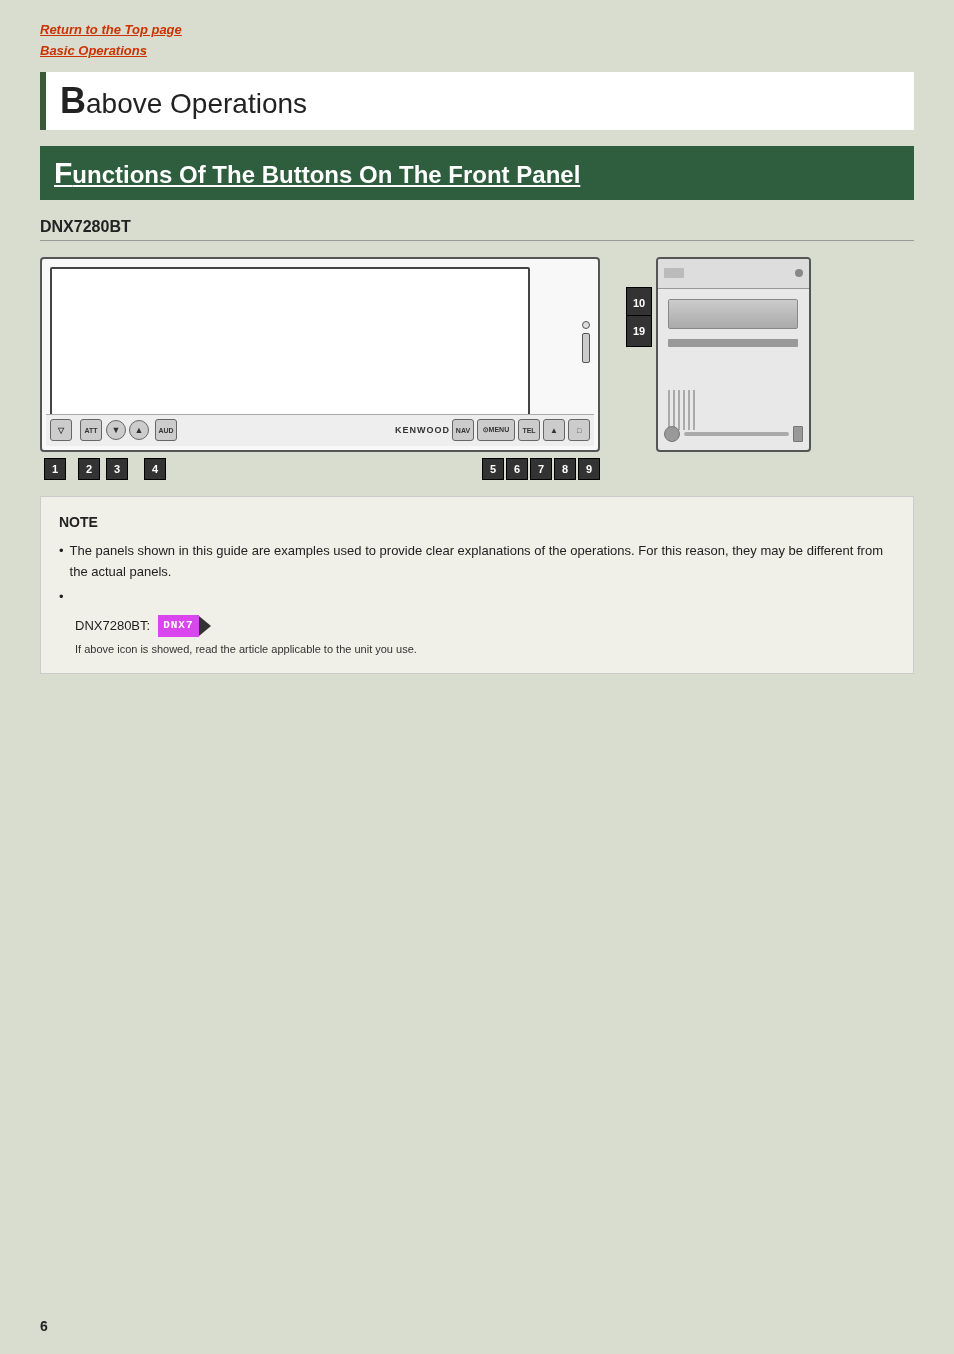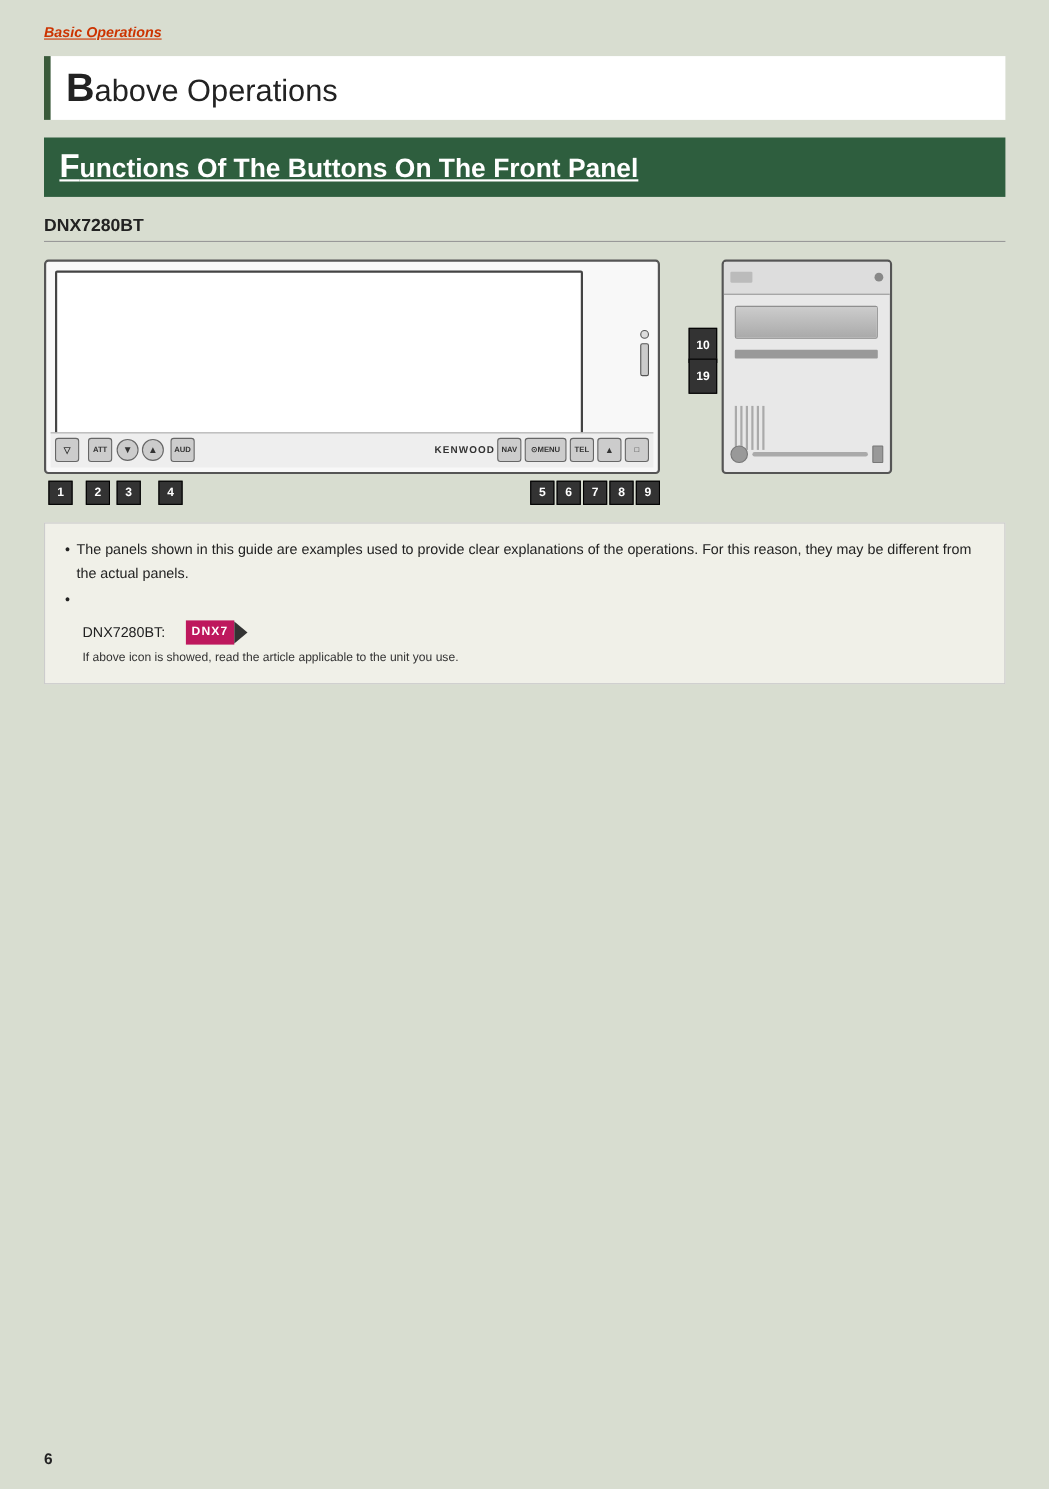--- a/index.html
+++ b/index.html
@@ -234,21 +234,20 @@
       background: #333;
       color: white;
       font-size: 11px;
       font-weight: bold;
       width: 26px;
       height: 32px;
       display: flex;
       align-items: center;
       justify-content: center;
       border: 1px solid #000;
-      margin-top: 32px;
     }
     .side-num-10 { top: 30px; }
     .side-num-11 { top: 58px; }
 
     
     .note-box {
       background: #f0f0e8;
       border: 1px solid #ccc;
       padding: 14px 18px;
       margin-top: 8px;
@@ -264,21 +263,21 @@
       display: flex;
       gap: 6px;
       margin-bottom: 4px;
     }
     .note-bullet .bullet {
       flex-shrink: 0;
     }
     .note-model-row {
       display: flex;
       align-items: center;
-      gap: 19px;
+      gap: 8px;
       margin: 8px 0 4px 0;
       padding-left: 16px;
       font-size: 13px;
     }
     .note-icon-text {
       font-size: 11px;
       padding-left: 16px;
       color: #333;
     }
 
@@ -289,20 +288,21 @@
       left: 40px;
       font-weight: bold;
       font-size: 14px;
       color: #222;
     }
   </style>
 </head>
 <body>
 
 <div class="breadcrumb">
+  <div><a>Return to the Top page</a></div>
   <div><a>Basic Operations</a></div>
 </div>
 
 <div class="page-title-wrapper">
   <h1 class="page-title">
     <span class="first-letter">B</span><span>above Operations</span>
   </h1>
 </div>
 
 <div class="section-header">
@@ -428,34 +428,35 @@
           <div style="flex:1;height:4px;background:#aaa;border-radius:2px;"></div>
           <div style="width:10px;height:16px;background:#999;border:1px solid #777;border-radius:1px;"></div>
         </div>
       </div>
     </div>
   </div>
 
 </div>
 
 <div class="note-box">
+  <div class="note-title">NOTE</div>
 
   <div class="note-bullet">
     <span class="bullet">•</span>
     <span>The panels shown in this guide are examples used to provide clear explanations of the operations. For this reason, they may be different from the actual panels.</span>
   </div>
 
   <div class="note-bullet">
     <span class="bullet">•</span>
   </div>
 
   <div class="note-model-row">
     <span>DNX7280BT:</span>
     <span style="display:inline-flex;align-items:center;gap:0;">
-      <span style="background:#be185d;color:white;font-size:11px;font-weight:bold;padding:2px 5px;font-family:Liberation Sans, sans-serif;letter-spacing:1px;">DNX7</span>
+      <span style="background:#d946ef;color:white;font-size:11px;font-weight:bold;padding:2px 5px;font-family:Liberation Mono, monospace;letter-spacing:1px;">DNX7</span>
       <span style="display:inline-block;width:0;height:0;border-top:10px solid transparent;border-bottom:10px solid transparent;border-left:12px solid #333;"></span>
     </span>
   </div>
 
   <div class="note-icon-text">If above icon is showed, read the article applicable to the unit you use.</div>
 </div>
 
 <div class="page-number">6</div>
 
 </body></html>

